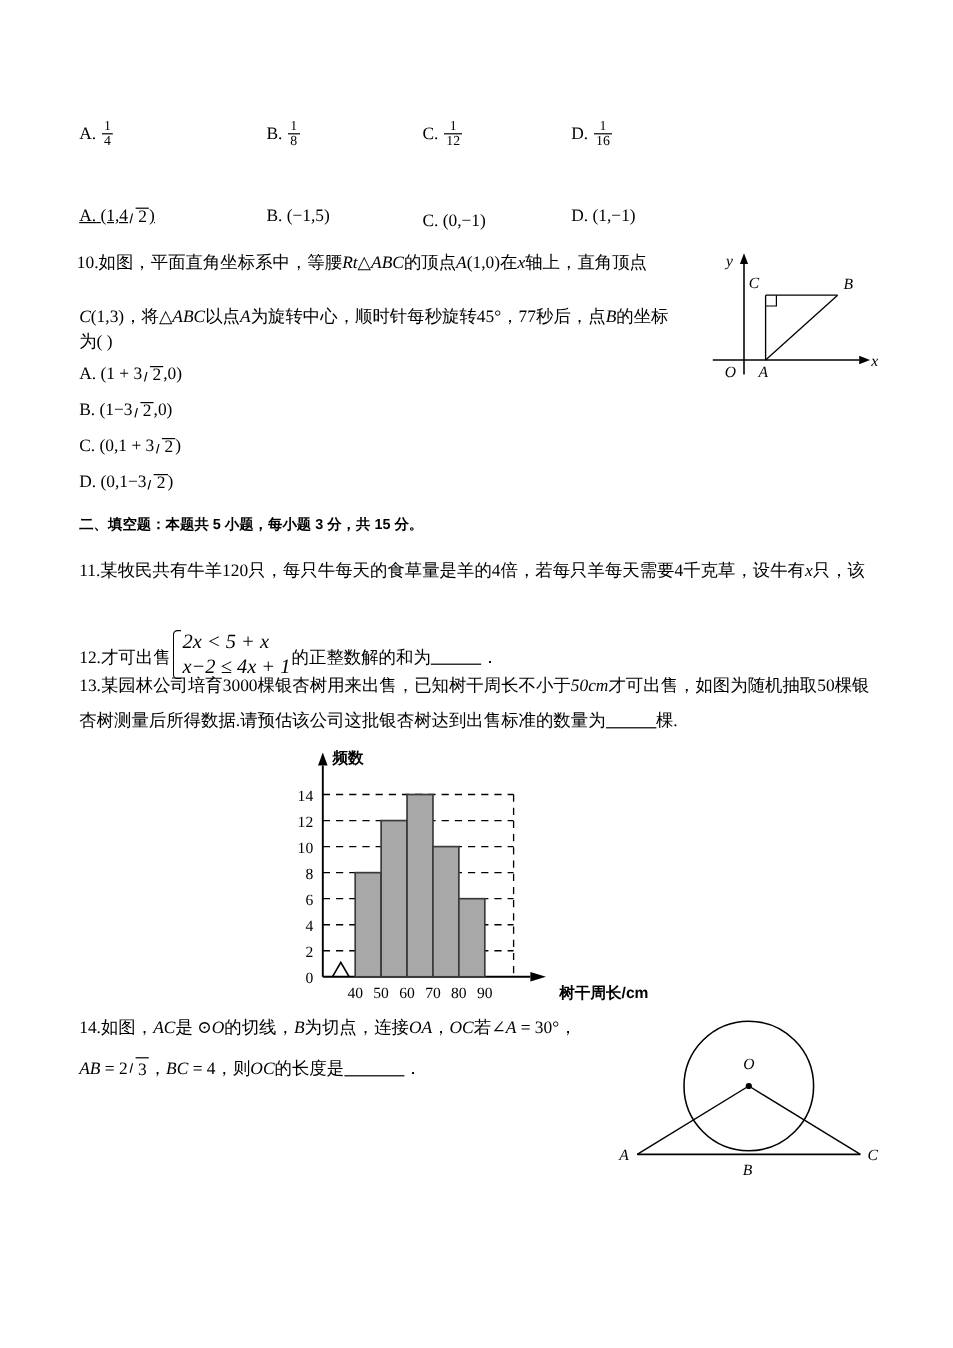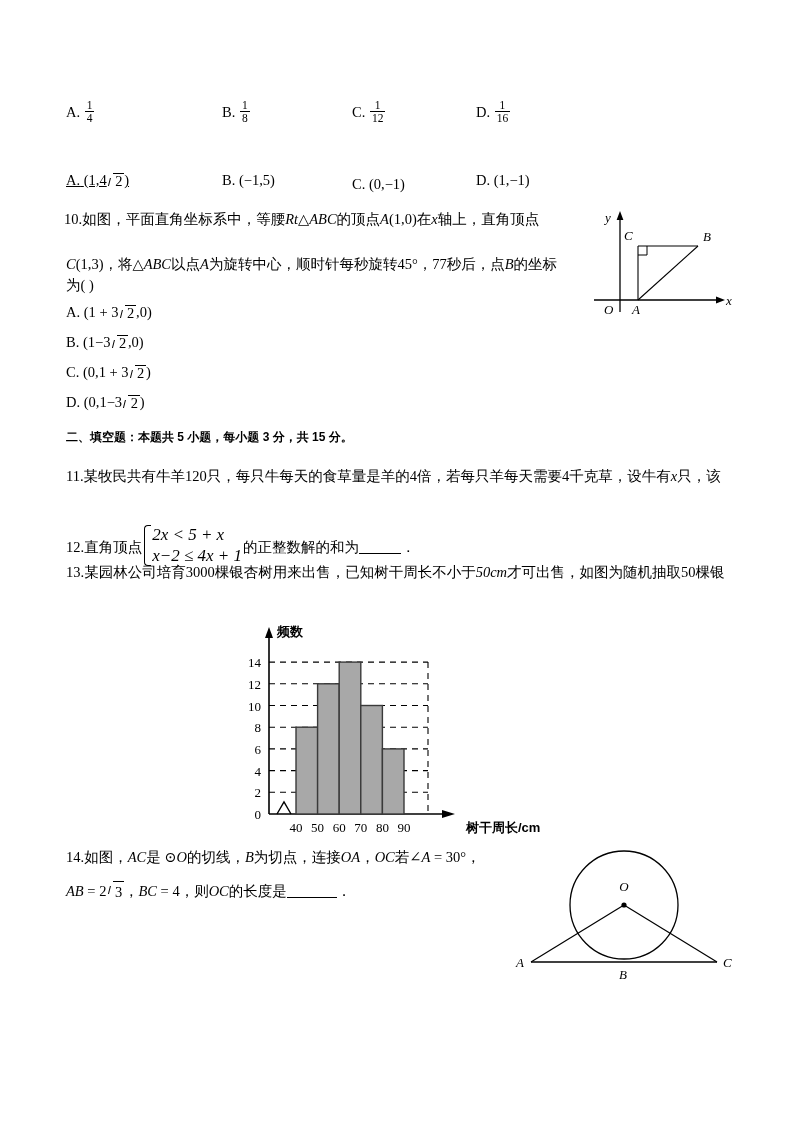--- a/index.html
+++ b/index.html
@@ -251,25 +251,28 @@
 
   <div class="row bold" style="left:66px; top:428px; font-family:'Liberation Sans', sans-serif; font-size:12px;">
     <span>二、填空题：本题共 5 小题，每小题 3 分，共 15 分。</span>
   </div>
 
   <div class="qline" style="left:66px; top:465px;">
     <span>11.</span><span>某牧民共有牛羊120只，每只牛每天的食草量是羊的4倍，若每只羊每天需要4千克草，设牛有</span><span class="italic">x</span><span>只，该</span>
   </div>
 
   <div class="qline" style="left:66px; top:524px;">
-    <span>12.</span><span>直角顶点</span><span class="system"><span class="sysrow italic">2x &lt; 5 + x</span><span class="sysrow italic">x−2 ≤ 4x + 1</span></span><span>的正整数解的和为</span><span class="blank"></span><span>．</span>
+    <span>12.</span><span>才可出售</span><span class="system"><span class="sysrow italic">2x &lt; 5 + x</span><span class="sysrow italic">x−2 ≤ 4x + 1</span></span><span>的正整数解的和为</span><span class="blank"></span><span>．</span>
   </div>
 
   <div class="qline" style="left:66px; top:561px;">
     <span>13.</span><span>某园林公司培育3000棵银杏树用来出售，已知树干周长不小于</span><span class="italic">50cm</span><span>才可出售，如图为随机抽取50棵银</span>
+  </div>
+  <div class="qline" style="left:66px; top:590px;">
+    <span>杏树测量后所得数据.请预估该公司这批银杏树达到出售标准的数量为</span><span class="blank"></span><span>棵.</span>
   </div>
 
   <div class="fig" style="left:214px; top:618px;">
     <svg width="420" height="205" viewBox="0 0 420 205">
 
       <line x1="55" y1="196" x2="55" y2="20" stroke="#000" stroke-width="1.6"></line>
       <polygon points="51,20 55,9 59,20" fill="#000"></polygon>
 
       <line x1="55" y1="196" x2="228" y2="196" stroke="#000" stroke-width="1.6"></line>
       <polygon points="228,192 241,196 228,200" fill="#000"></polygon>

